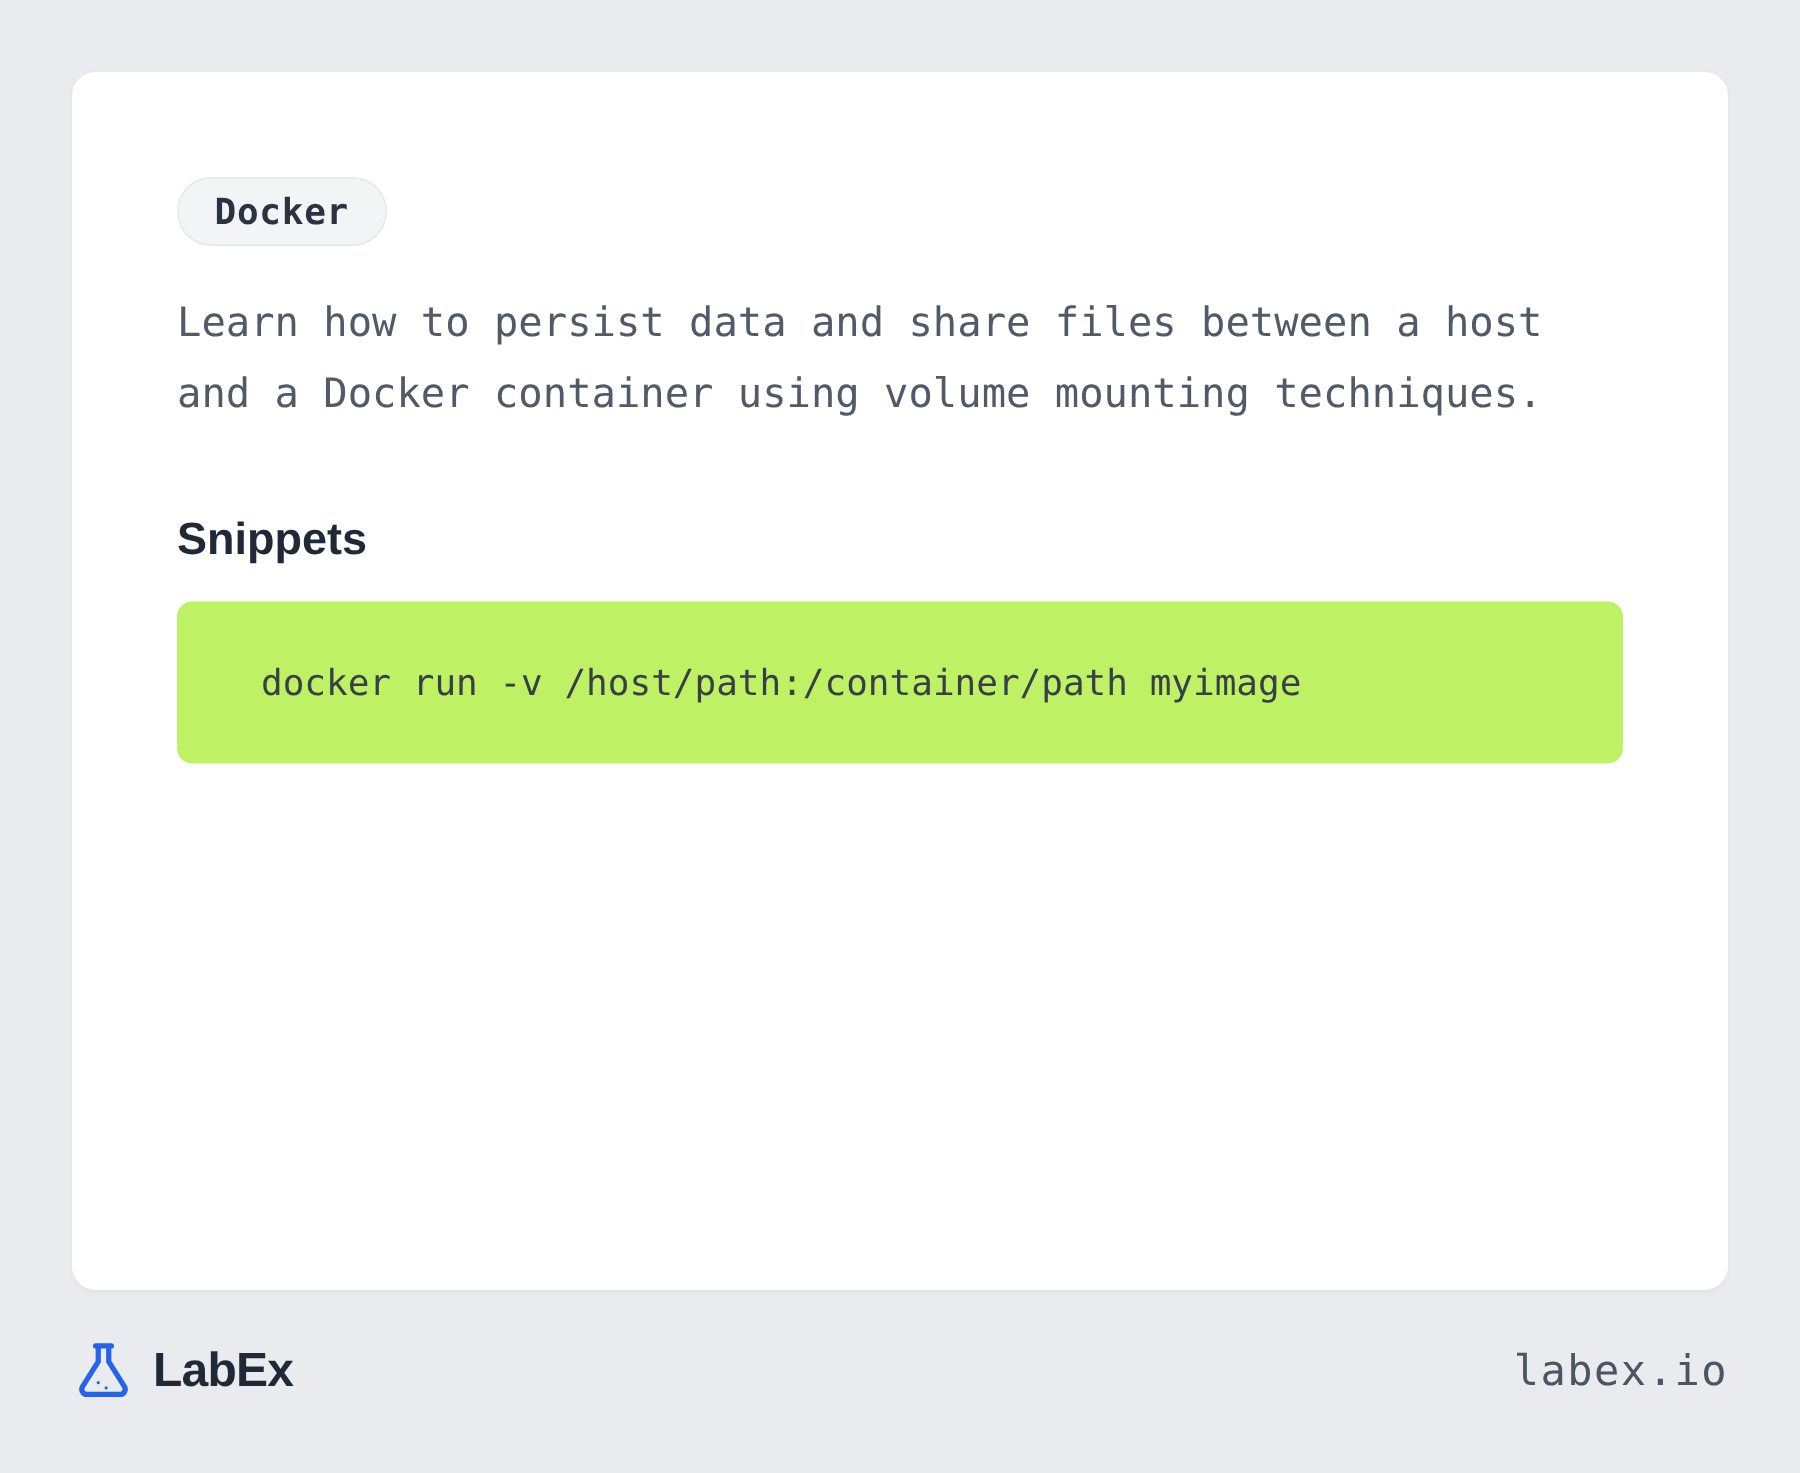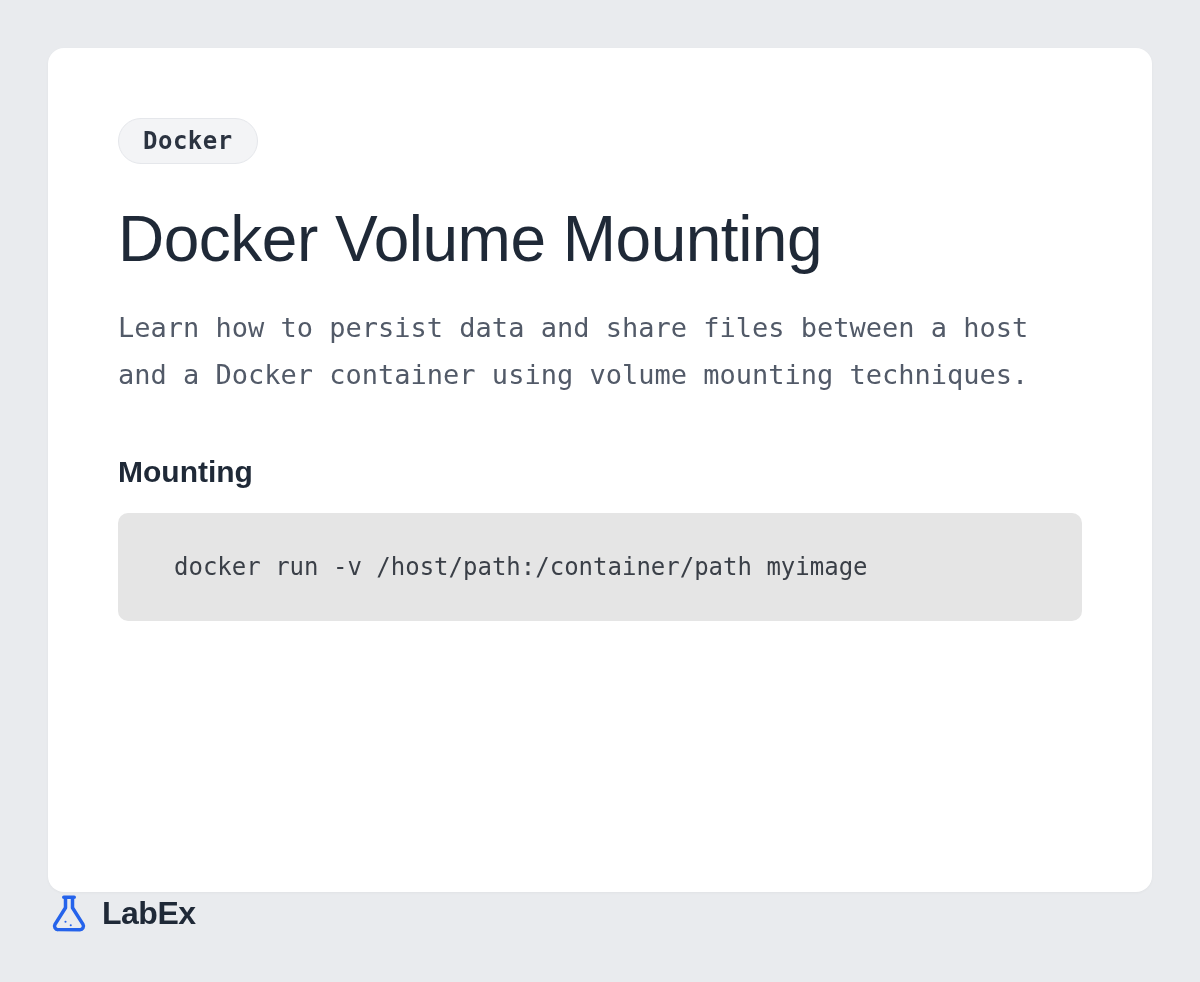--- a/index.html
+++ b/index.html
@@ -45,34 +45,35 @@
       margin-top: 28px;
       line-height: 1.75;
     }
     .snippets-heading {
       font-size: 30px;
       font-weight: 600;
       color: #1f2937;
       margin-top: 56px;
     }
     .code-block {
-      background: #e5e5e5;
+      background: #bef264;
       border-radius: 10px;
       padding: 40px 56px;
       margin-top: 24px;
       font-family: ui-monospace, "SFMono-Regular", Menlo, Consolas, monospace;
       font-size: 24px;
       color: #3a3f47;
       white-space: pre;
       overflow: auto;
     }
     .footer {
       display: flex;
       align-items: center;
       justify-content: space-between;
+      padding-top: 32px;
     }
     .brand {
       display: flex;
       align-items: center;
       gap: 12px;
     }
     .brand-icon svg {
       width: 42px;
       height: 42px;
       display: block;
@@ -88,30 +89,30 @@
       font-size: 28px;
       color: #4b5563;
       letter-spacing: 1px;
     }
   </style>
 </head>
 <body>
 
 <div class="card">
   <span class="tag">Docker</span>
-  <h1 class="title">Docker Volume Mounting</h1>
   <p class="description">Learn how to persist data and share files between a host and a Docker container using volume mounting techniques.</p>
-  <h2 class="snippets-heading">Mounting</h2>
+  <h2 class="snippets-heading">Snippets</h2>
   <pre class="code-block">docker run -v /host/path:/container/path myimage</pre>
 </div>
 
 <div class="footer">
   <div class="brand">
     <span class="brand-icon">
       <svg viewBox="0 0 48 48" fill="none" stroke="#2563eb" stroke-width="4" stroke-linejoin="round" stroke-linecap="round">
         <path d="M18 6 h12 M20 6 v12 l-12 19 a4 4 0 0 0 3.5 6 h25 a4 4 0 0 0 3.5 -6 l-12 -19 v-12"></path>
         <circle cx="20" cy="34" r="1.2" fill="#2563eb" stroke="none"></circle>
         <circle cx="26" cy="38" r="1.2" fill="#2563eb" stroke="none"></circle>
       </svg>
     </span>
     <span class="brand-name">LabEx</span>
   </div>
+  <span class="domain">labex.io</span>
 </div>
 
 </body></html>

